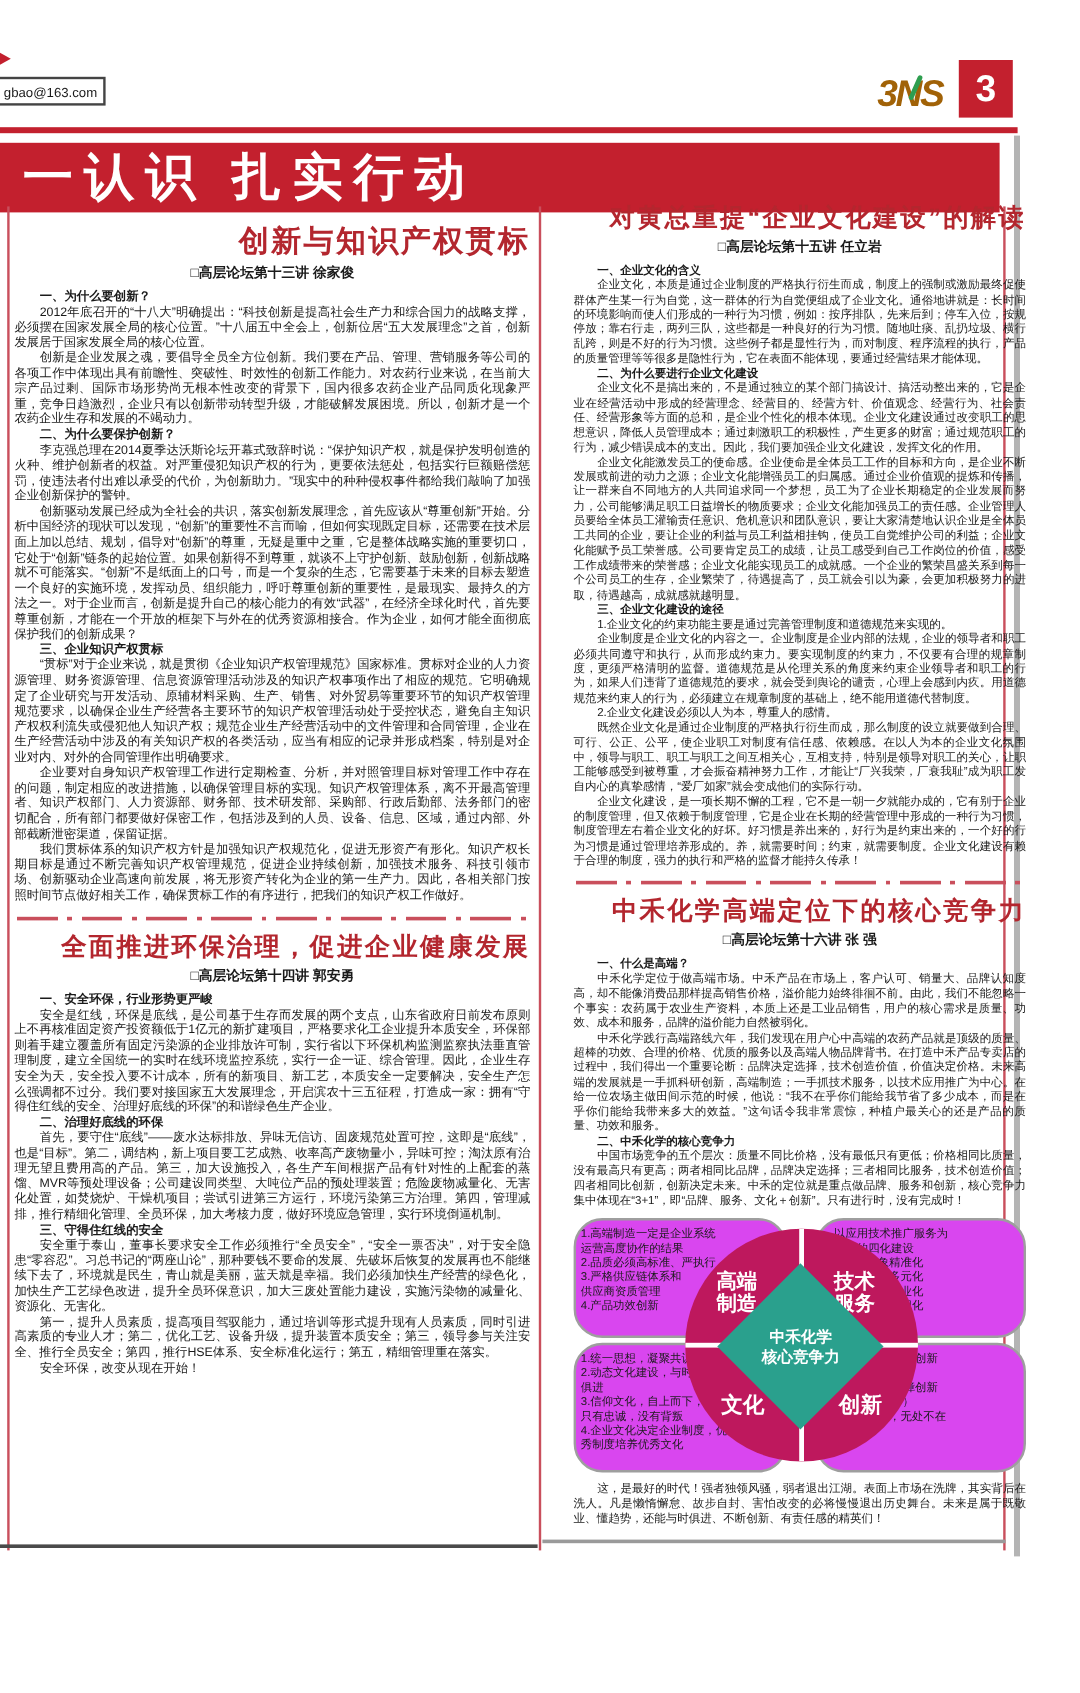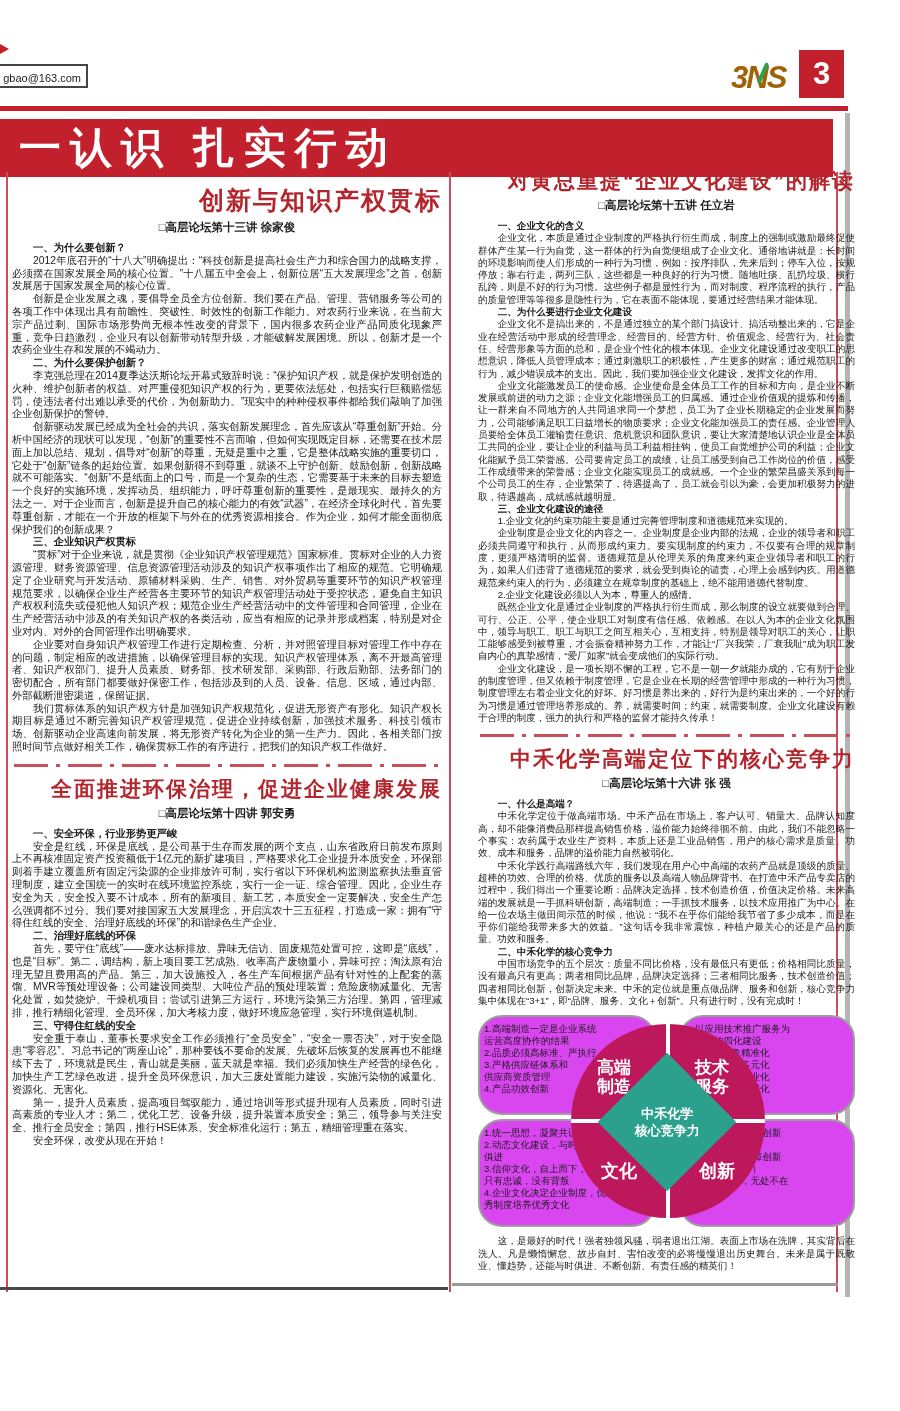--- a/index.html
+++ b/index.html
@@ -90,21 +90,21 @@
     <div class="byline">□高层论坛第十三讲  徐家俊</div>
     <div>
         <p class="sec-h">一、为什么要创新？</p>
         <p class="para">2012年底召开的“十八大”明确提出：“科技创新是提高社会生产力和综合国力的战略支撑，必须摆在国家发展全局的核心位置。”十八届五中全会上，创新位居“五大发展理念”之首，创新发展居于国家发展全局的核心位置。</p>
         <p class="para">创新是企业发展之魂，要倡导全员全方位创新。我们要在产品、管理、营销服务等公司的各项工作中体现出具有前瞻性、突破性、时效性的创新工作能力。对农药行业来说，在当前大宗产品过剩、国际市场形势尚无根本性改变的背景下，国内很多农药企业产品同质化现象严重，竞争日趋激烈，企业只有以创新带动转型升级，才能破解发展困境。所以，创新才是一个农药企业生存和发展的不竭动力。</p>
         <p class="sec-h">二、为什么要保护创新？</p>
         <p class="para">李克强总理在2014夏季达沃斯论坛开幕式致辞时说：“保护知识产权，就是保护发明创造的火种、维护创新者的权益。对严重侵犯知识产权的行为，更要依法惩处，包括实行巨额赔偿惩罚，使违法者付出难以承受的代价，为创新助力。”现实中的种种侵权事件都给我们敲响了加强企业创新保护的警钟。</p>
         <p class="para">创新驱动发展已经成为全社会的共识，落实创新发展理念，首先应该从“尊重创新”开始。分析中国经济的现状可以发现，“创新”的重要性不言而喻，但如何实现既定目标，还需要在技术层面上加以总结、规划，倡导对“创新”的尊重，无疑是重中之重，它是整体战略实施的重要切口，它处于“创新”链条的起始位置。如果创新得不到尊重，就谈不上守护创新、鼓励创新，创新战略就不可能落实。“创新”不是纸面上的口号，而是一个复杂的生态，它需要基于未来的目标去塑造一个良好的实施环境，发挥动员、组织能力，呼吁尊重创新的重要性，是最现实、最持久的方法之一。对于企业而言，创新是提升自己的核心能力的有效“武器”，在经济全球化时代，首先要尊重创新，才能在一个开放的框架下与外在的优秀资源相接合。作为企业，如何才能全面彻底保护我们的创新成果？</p>
         <p class="sec-h">三、企业知识产权贯标</p>
         <p class="para">“贯标”对于企业来说，就是贯彻《企业知识产权管理规范》国家标准。贯标对企业的人力资源管理、财务资源管理、信息资源管理活动涉及的知识产权事项作出了相应的规范。它明确规定了企业研究与开发活动、原辅材料采购、生产、销售、对外贸易等重要环节的知识产权管理规范要求，以确保企业生产经营各主要环节的知识产权管理活动处于受控状态，避免自主知识产权权利流失或侵犯他人知识产权；规范企业生产经营活动中的文件管理和合同管理，企业在生产经营活动中涉及的有关知识产权的各类活动，应当有相应的记录并形成档案，特别是对企业对内、对外的合同管理作出明确要求。</p>
-        <p class="para">企业要对自身知识产权管理工作进行定期检查、分析，并对照管理目标对管理工作中存在的问题，制定相应的改进措施，以确保管理目标的实现。知识产权管理体系，离不开最高管理者、知识产权部门、提升人员素质、财务部、技术研发部、采购部、行政后勤部、法务部门的密切配合，所有部门都要做好保密工作，包括涉及到的人员、设备、信息、区域，通过内部、外部截断泄密渠道，保留证据。</p>
+        <p class="para">企业要对自身知识产权管理工作进行定期检查、分析，并对照管理目标对管理工作中存在的问题，制定相应的改进措施，以确保管理目标的实现。知识产权管理体系，离不开最高管理者、知识产权部门、人力资源部、财务部、技术研发部、采购部、行政后勤部、法务部门的密切配合，所有部门都要做好保密工作，包括涉及到的人员、设备、信息、区域，通过内部、外部截断泄密渠道，保留证据。</p>
         <p class="para">我们贯标体系的知识产权方针是加强知识产权规范化，促进无形资产有形化。知识产权长期目标是通过不断完善知识产权管理规范，促进企业持续创新，加强技术服务、科技引领市场、创新驱动企业高速向前发展，将无形资产转化为企业的第一生产力。因此，各相关部门按照时间节点做好相关工作，确保贯标工作的有序进行，把我们的知识产权工作做好。</p>
       </div>
   </div>
   <div class="sep"></div>
   <div>
     <div class="art-title t3">全面推进环保治理，促进企业健康发展</div>
     <div class="byline">□高层论坛第十四讲  郭安勇</div>
     <div>
         <p class="sec-h">一、安全环保，行业形势更严峻</p>
         <p class="para">安全是红线，环保是底线，是公司基于生存而发展的两个支点，山东省政府日前发布原则上不再核准固定资产投资额低于1亿元的新扩建项目，严格要求化工企业提升本质安全，环保部则着手建立覆盖所有固定污染源的企业排放许可制，实行省以下环保机构监测监察执法垂直管理制度，建立全国统一的实时在线环境监控系统，实行一企一证、综合管理。因此，企业生存安全为天，安全投入要不计成本，所有的新项目、新工艺，本质安全一定要解决，安全生产怎么强调都不过分。我们要对接国家五大发展理念，开启滨农十三五征程，打造成一家：拥有“守得住红线的安全、治理好底线的环保”的和谐绿色生产企业。</p>

